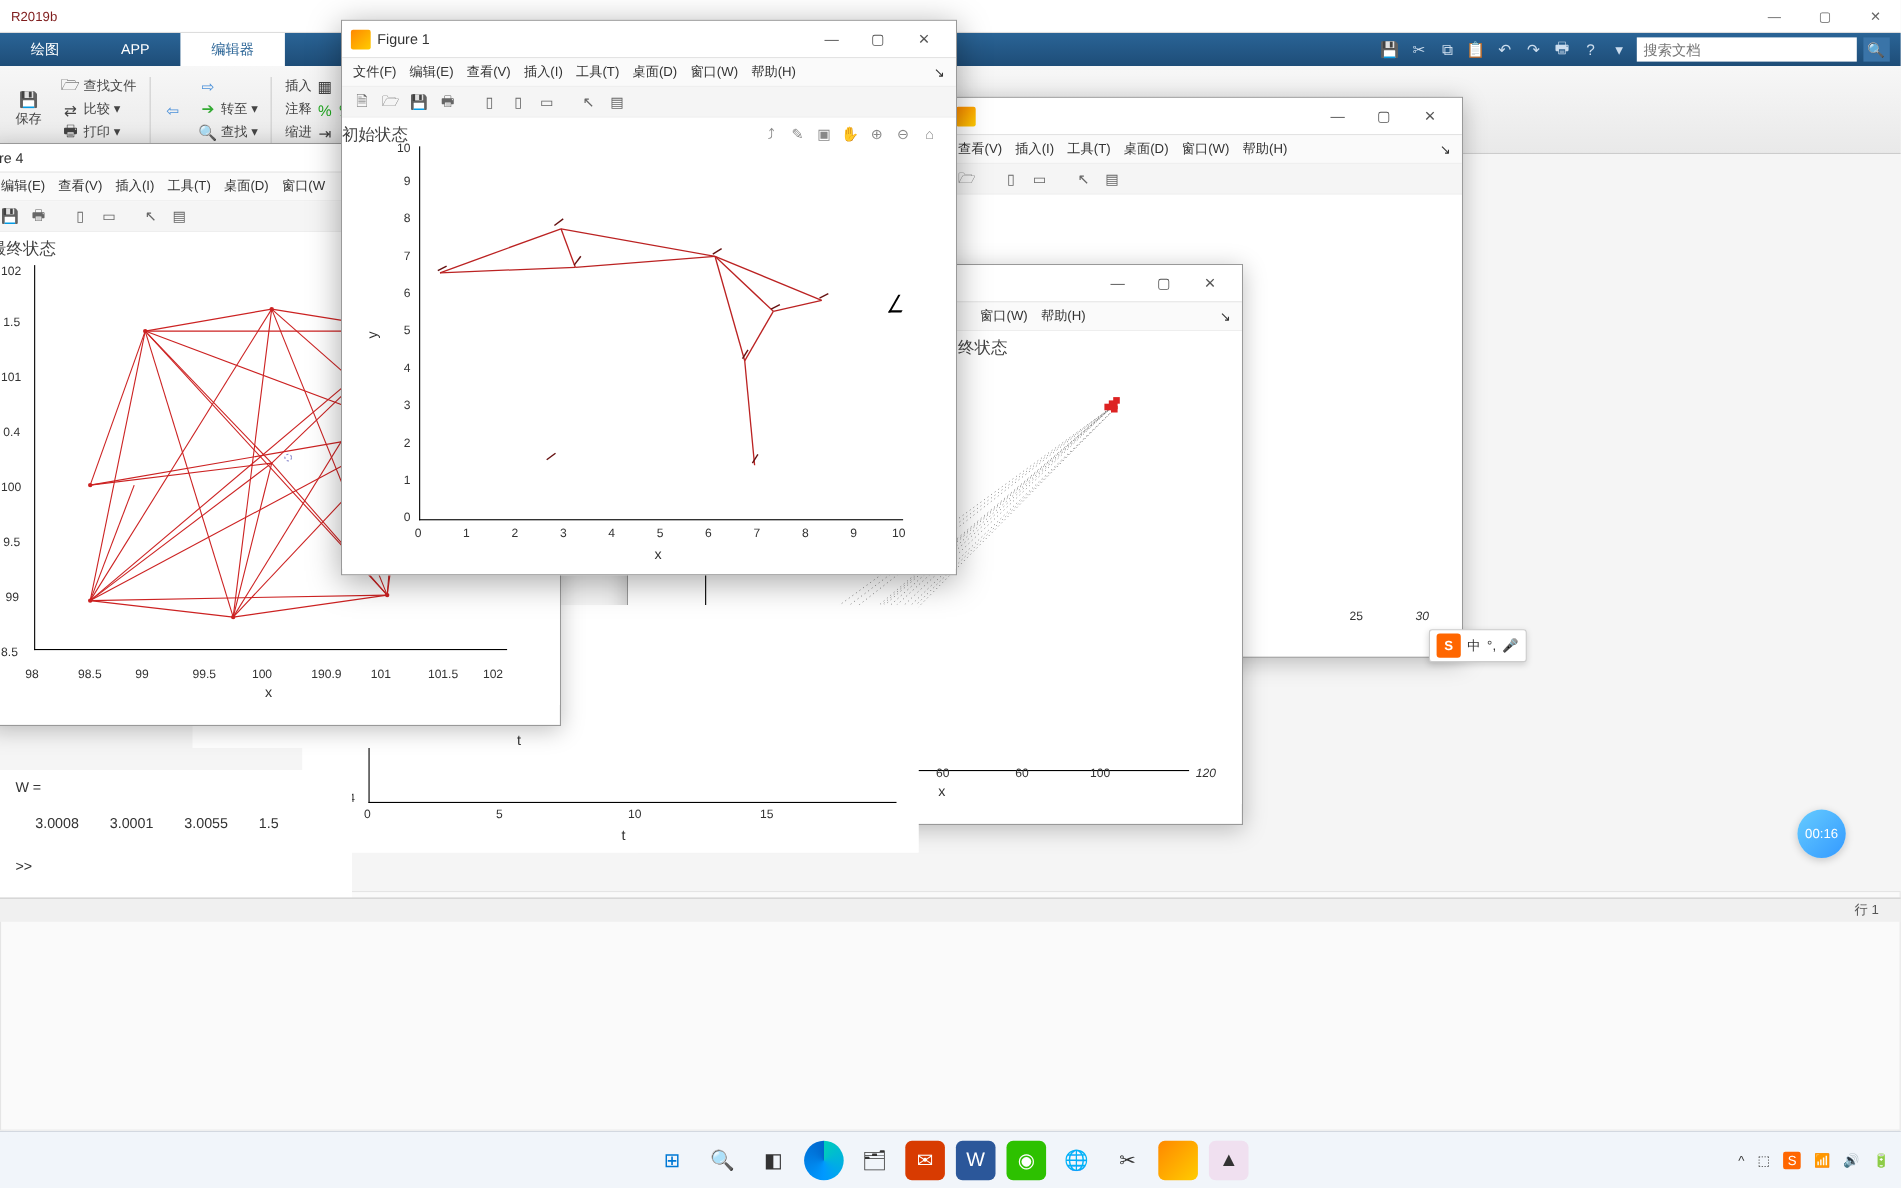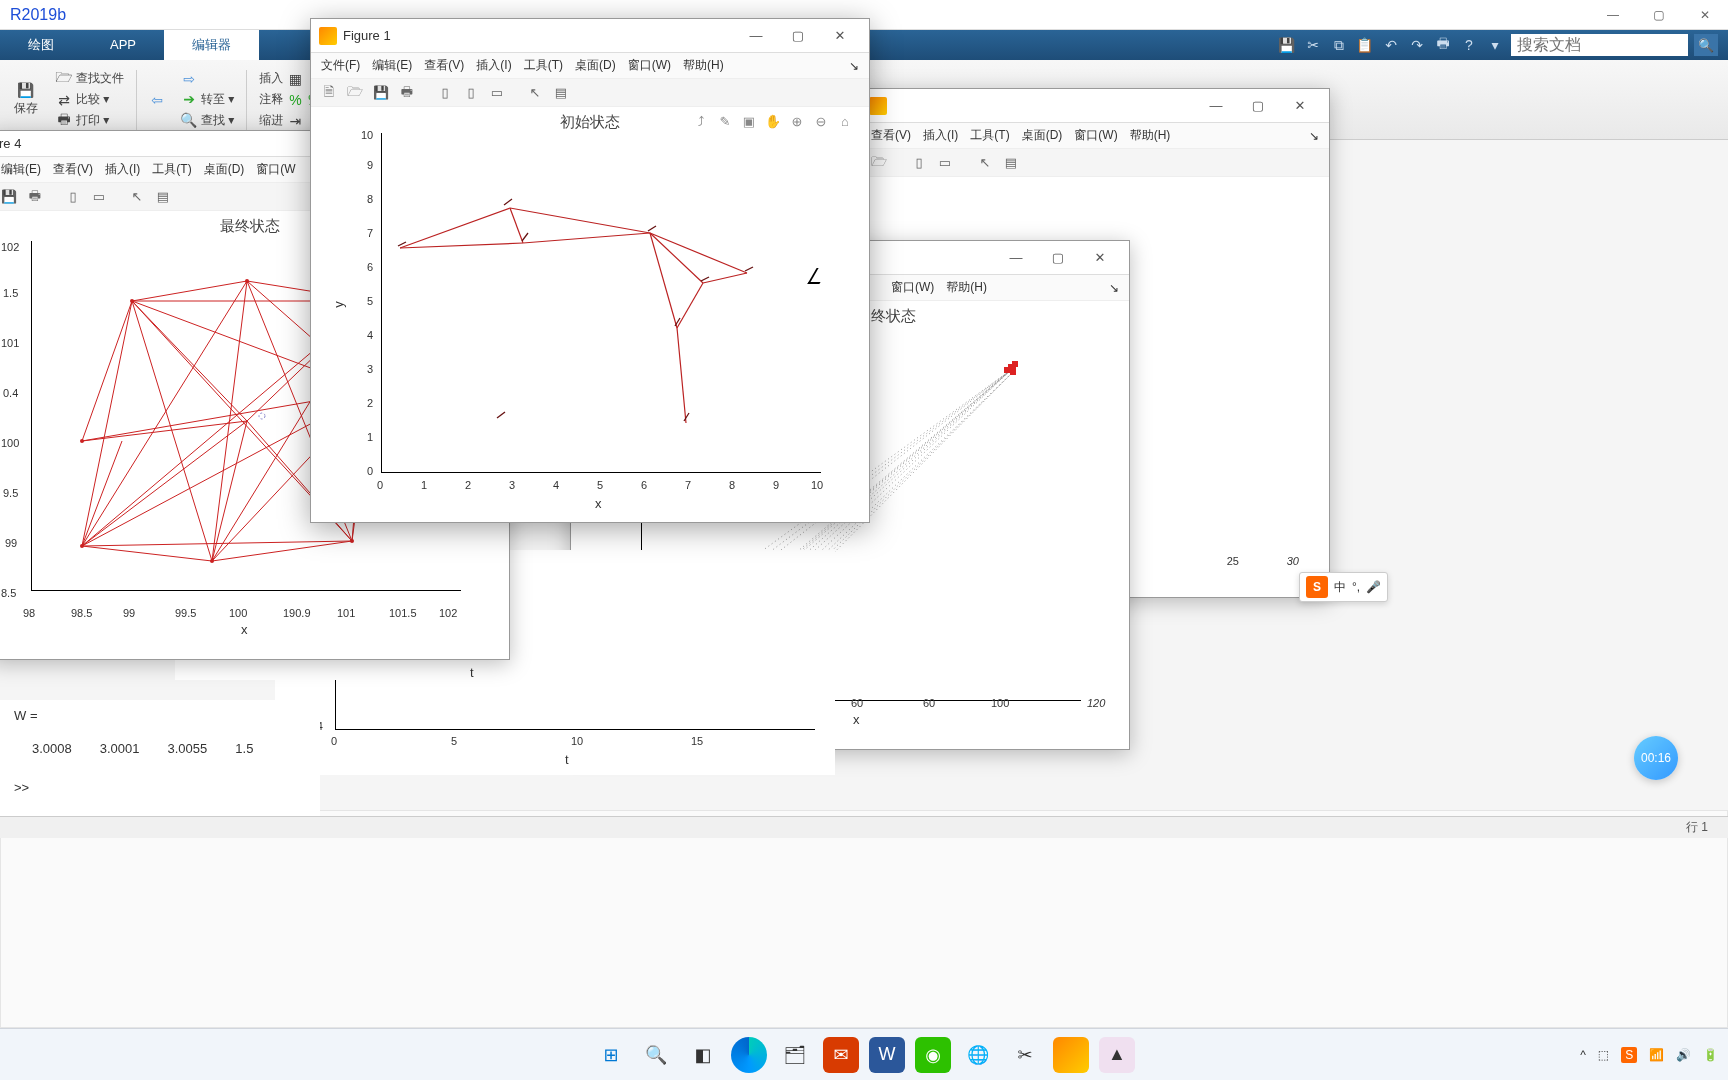--- a/index.html
+++ b/index.html
@@ -1,49 +1,49 @@
 <!DOCTYPE html>
 <html><head>
 <meta charset="utf-8">
 <style>
 * { margin:0; padding:0; box-sizing:border-box; font-family:"Microsoft YaHei","Segoe UI",sans-serif; }
 body { background:#f5f5f5; width:1728px; height:1080px; overflow:hidden; position:relative; font-size:13px; color:#333; }
 
 
 .ide-titlebar { position:absolute; top:0; left:0; right:0; height:30px; background:#fff; display:flex; align-items:center; padding:0 10px; border-bottom:1px solid #ddd;}
-.ide-titlebar .title { font-size:16px; color:#1d4ed8;}
+.ide-titlebar .title { font-size:12px; color:#7f1d1d;}
 .ide-titlebar .winctl { position:absolute; right:0; top:0; display:flex;}
 .ide-titlebar .winctl span { width:46px; height:30px; display:flex; align-items:center; justify-content:center; color:#666; font-size:12px;}
 .ide-tabs { position:absolute; top:30px; left:0; right:0; height:30px; background:linear-gradient(#2a6496,#1e4d78); display:flex; align-items:center;}
 .ide-tabs .tab { padding:0 28px; height:30px; line-height:30px; color:#fff; font-size:13px;}
 .ide-tabs .tab.active { background:#fff; color:#2a6496;}
 .ide-tabs .right { margin-left:auto; display:flex; align-items:center; gap:6px; padding-right:10px;}
 .ide-tabs .right .icon { width:20px; height:20px; display:inline-flex; align-items:center; justify-content:center; color:#cde; font-size:14px;}
-.ide-tabs .search { width:177px; height:22px; background:#fff; border:none; padding:0 6px; font-size:16px;}
+.ide-tabs .search { width:200px; height:22px; background:#fff; border:none; padding:0 6px; font-size:13px;}
 .ide-tabs .mag { width:24px; height:22px; background:#3a74a8; color:#fff; display:flex; align-items:center; justify-content:center;}
 
 .ide-toolbar { position:absolute; top:60px; left:0; right:0; height:80px; background:linear-gradient(#f7f7f7,#e9e9e9); border-bottom:1px solid #ccc; display:flex; align-items:center; padding:4px 8px; gap:8px; font-size:12px; color:#444;}
 .ide-toolbar .col { display:flex; flex-direction:column; gap:2px;}
 .ide-toolbar .sep { width:1px; height:60px; background:#ccc;}
 .ide-toolbar .bigicon { display:flex; flex-direction:column; align-items:center; gap:2px; padding:0 6px;}
 .ide-toolbar .smbtn { display:flex; align-items:center; gap:4px; padding:1px 4px;}
 .ide-toolbar .ic { width:16px; height:16px; display:inline-flex; align-items:center; justify-content:center; font-size:14px;}
 
 
 .figwin { position:absolute; background:#fff; border:1px solid #999; box-shadow:0 4px 20px rgba(0,0,0,.25);}
 .figwin .titlebar { height:34px; display:flex; align-items:center; padding:0 8px; background:#fff; border-bottom:1px solid #ddd;}
 .figwin .titlebar .ficon { width:18px; height:18px; margin-right:6px; background:linear-gradient(135deg,#f80,#fc0); border-radius:2px;}
 .figwin .titlebar .ttl { font-size:13px; color:#333;}
 .figwin .titlebar .wc { margin-left:auto; display:flex;}
 .figwin .titlebar .wc span { width:42px; height:30px; display:flex; align-items:center; justify-content:center; font-size:13px; color:#555;}
 .figwin .menubar { height:26px; display:flex; align-items:center; gap:12px; padding:0 10px; font-size:12px; color:#333; border-bottom:1px solid #eee; background:#fafafa;}
 .figwin .iconbar { height:28px; display:flex; align-items:center; gap:6px; padding:0 8px; border-bottom:1px solid #eee; background:#f5f5f5;}
 .figwin .iconbar .ib { width:20px; height:20px; display:inline-flex; align-items:center; justify-content:center; color:#666; font-size:13px; border:1px solid transparent;}
 .figwin .plotbox { position:relative; background:#fff;}
-.figwin .plottitle { text-align:center; font-size:15px; color:#444; padding:6px 0 2px;}
+.figwin .plottitle { font-size:15px; color:#444; padding:6px 0 2px;}
 .figwin .axes { position:absolute; border-left:1px solid #000; border-bottom:1px solid #000;}
 .figwin .ylabel { position:absolute; transform:rotate(-90deg); transform-origin:center; font-size:13px;}
 .figwin .xlabel { position:absolute; font-size:13px;}
 .tick { position:absolute; font-size:11px; color:#333;}
 
 
 .cmdwin { position:absolute; left:0; bottom:260px; width:320px; height:120px; background:#fff; padding:8px 14px; font-family:Consolas,monospace; font-size:13px; color:#333;}
 .statusbar { position:absolute; left:0; right:0; bottom:242px; height:22px; background:#f0f0f0; border-top:1px solid #ccc; display:flex; align-items:center; justify-content:flex-end; padding:0 20px; font-size:12px; color:#555;}
 .blankpane { position:absolute; background:#fafafa; border:1px solid #e5e5e5;}
 

